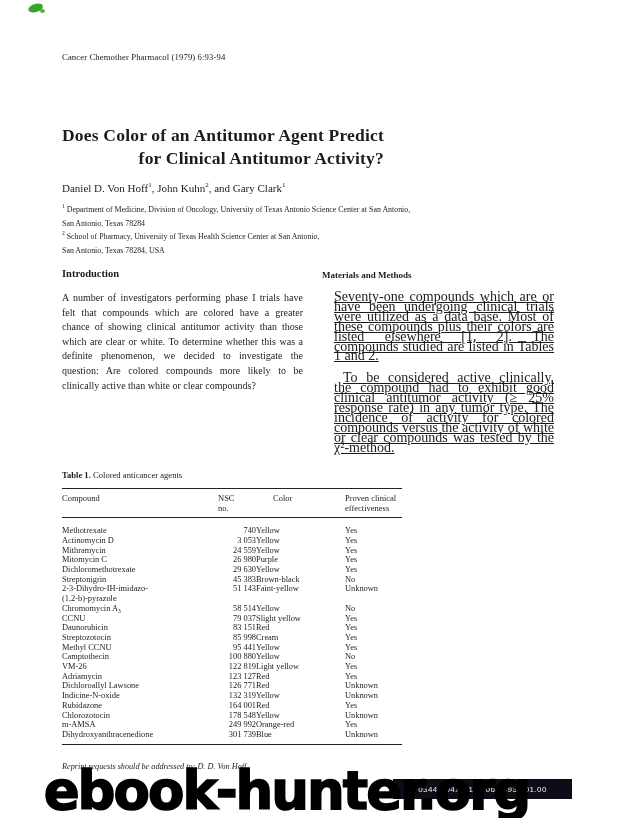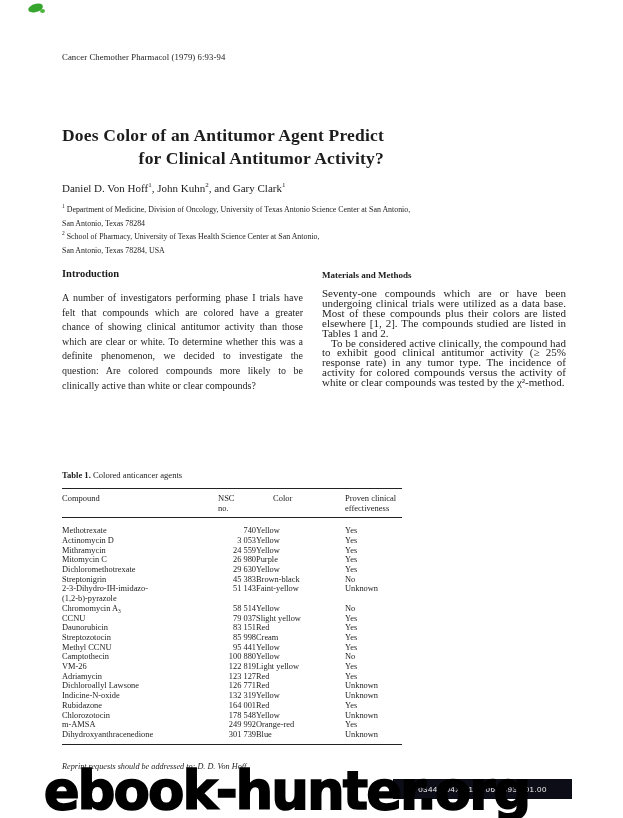--- a/index.html
+++ b/index.html
@@ -28,21 +28,21 @@
   .authors sup{font-size:7px;}
   .affiliations{position:absolute;left:62px;top:201px;font-size:7.9px;line-height:10px;}
   .aff-line sup{font-size:5.5px;}
 
   
   .col-left{position:absolute;left:62px;top:268px;width:241px;}
   .col-right{position:absolute;left:322px;top:270px;width:244px;}
   .sec-head{font-weight:bold;font-size:10.5px;margin:0 0 12px 0;}
   .sec-head.small{font-size:9px;margin:0 0 9px 0;}
   .intro-body{font-size:10px;line-height:14.6px;text-align:justify;margin:0;}
-  .methods-p{font-size:11px;line-height:9.9px;text-align:justify;margin:0;}
+  .methods-p{font-size:14px;line-height:9.9px;text-align:justify;margin:12px;text-decoration:underline;}
   .methods-p.indent{text-indent:9px;}
 
   
   .table-block{position:absolute;left:62px;top:470px;width:340px;}
   .table-caption{font-size:8.6px;margin-bottom:8px;}
   .table-caption b{font-weight:bold;}
   table.paper-table{border-collapse:collapse;width:340px;border-top:1.1px solid #222;border-bottom:1.1px solid #222;table-layout:fixed;}
   .paper-table th{font-weight:normal;font-size:8.5px;line-height:9.6px;text-align:left;vertical-align:top;padding:5px 0 4px 0;white-space:pre-line;border-bottom:1.1px solid #222;}
   .paper-table td{font-size:8.4px;line-height:9.7px;padding:0;vertical-align:top;}
   .paper-table tbody tr:first-child td{padding-top:8px;}

